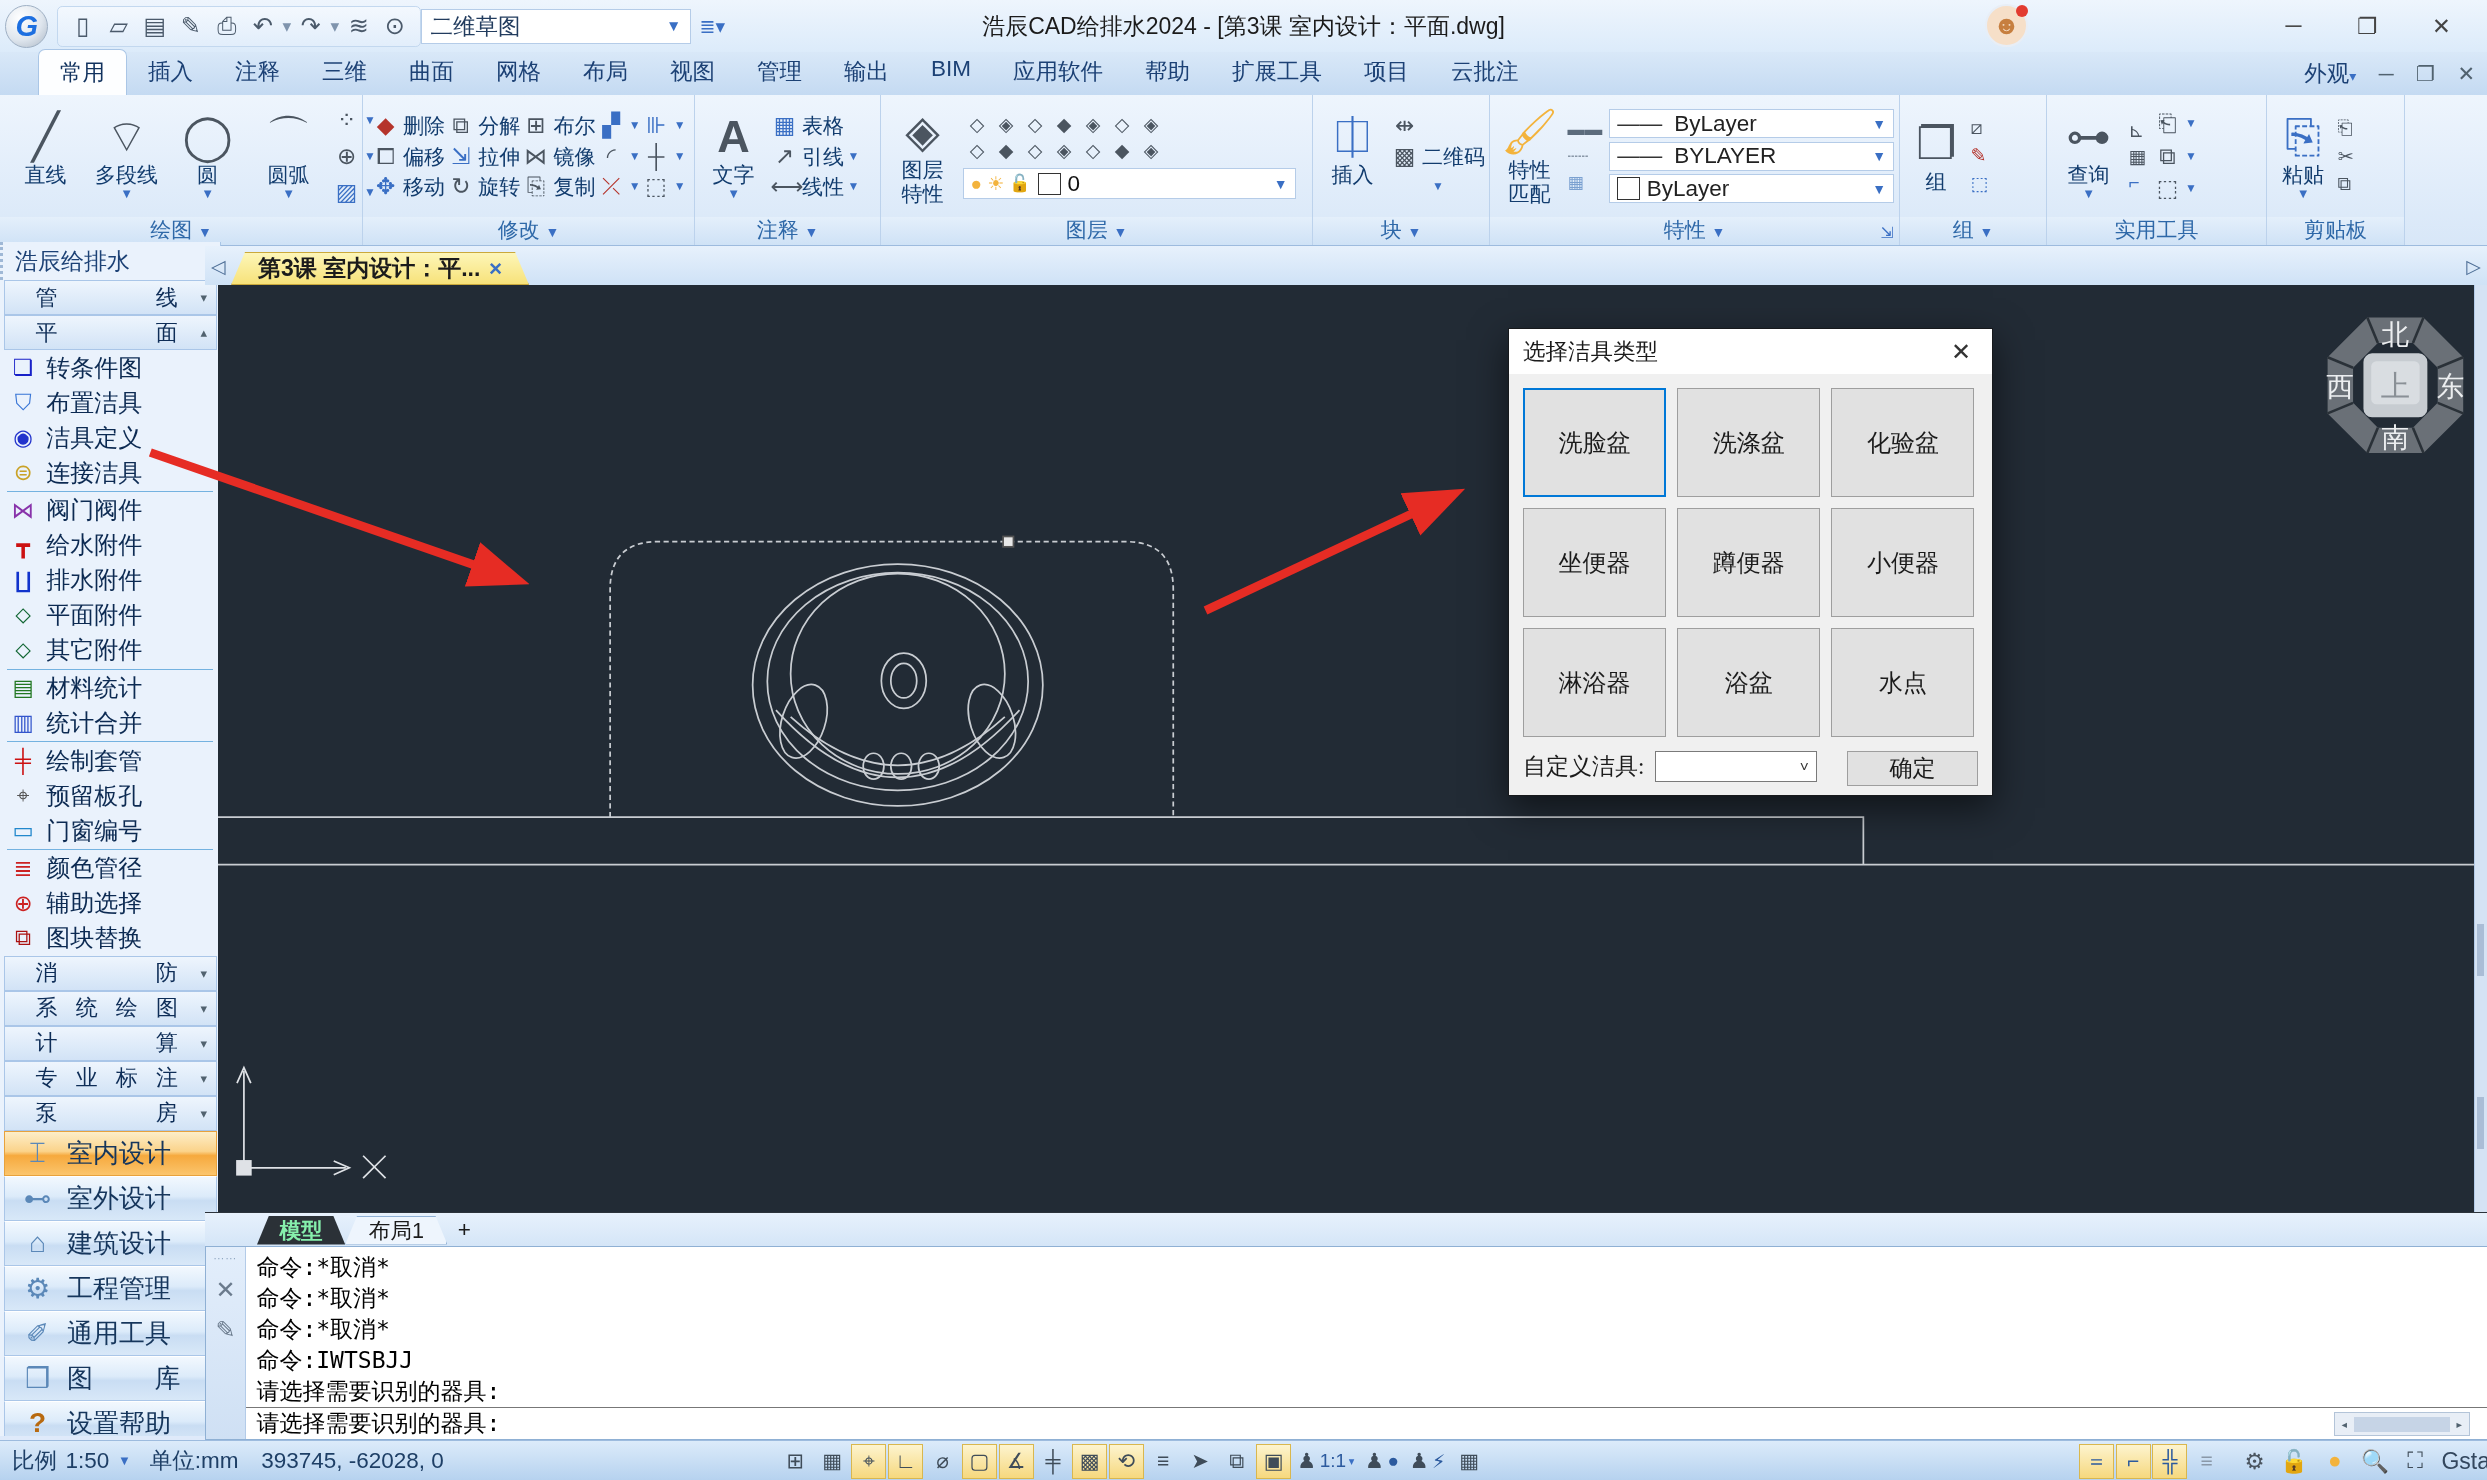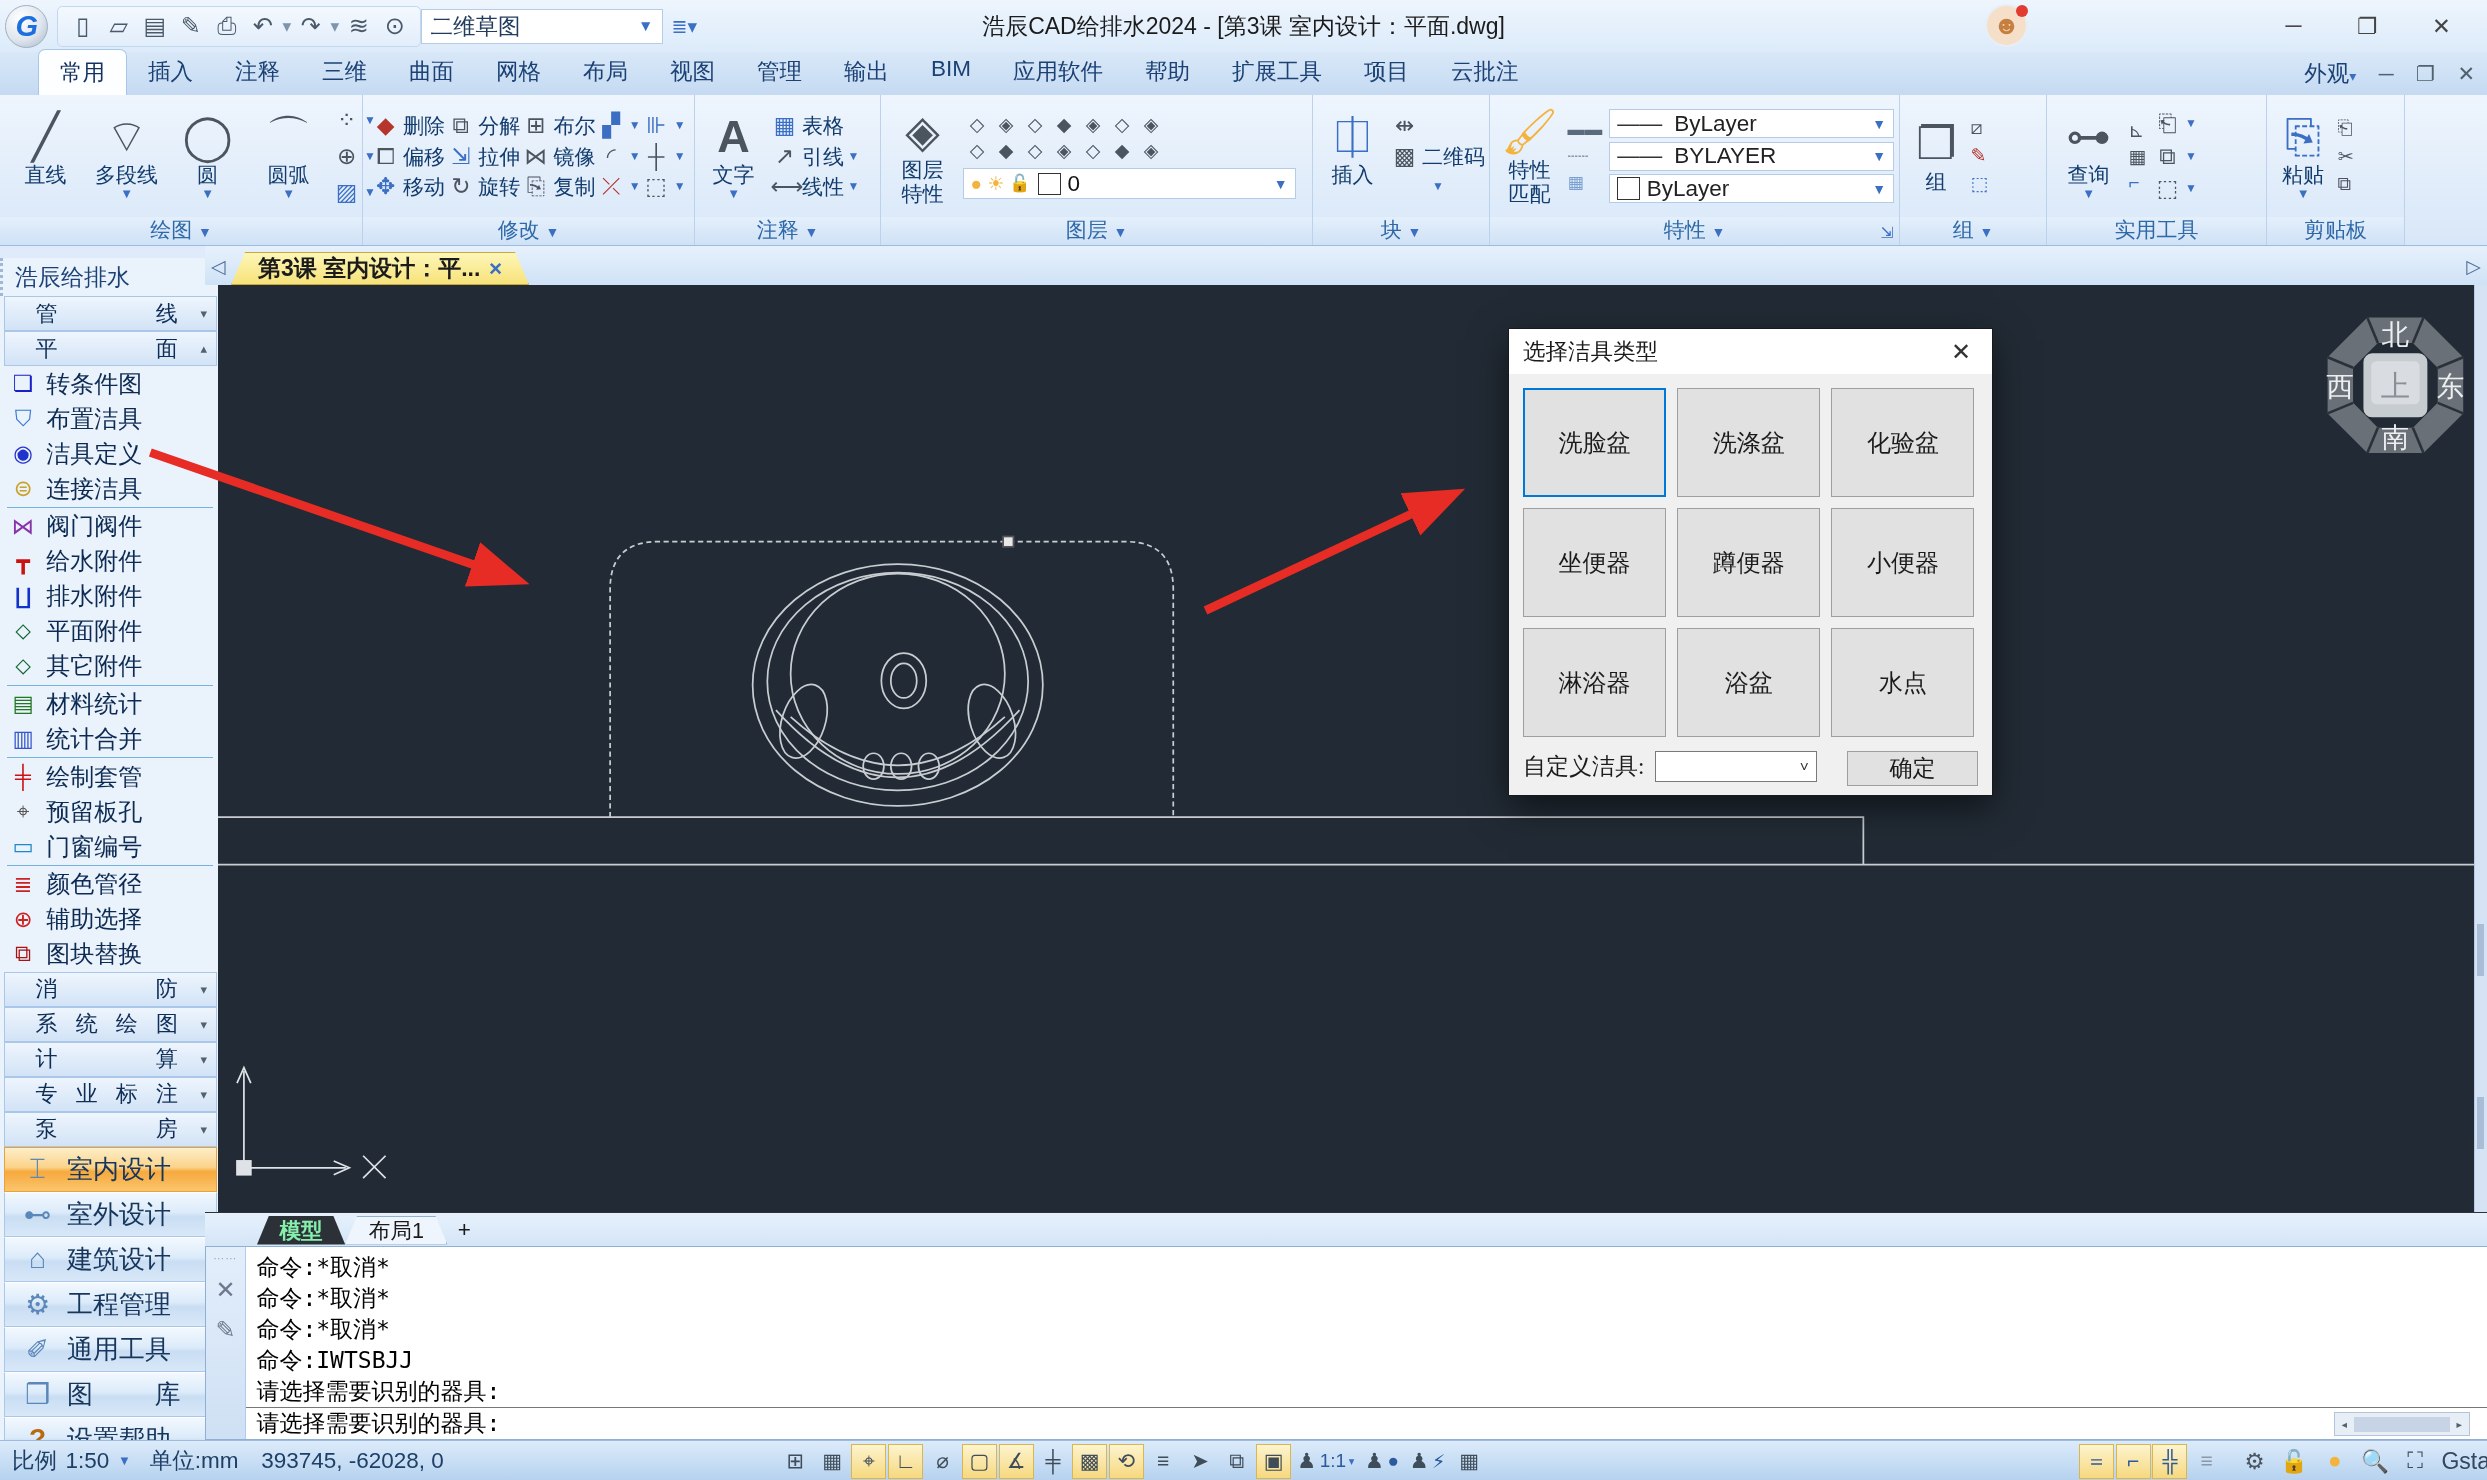--- a/index.html
+++ b/index.html
@@ -12,21 +12,21 @@
   #app-logo { width:43px; height:43px; border-radius:50%; margin-left:5.2px;
     background:radial-gradient(circle at 35% 30%,#ffffff 0%,#dfe6ee 55%,#aab6c4 100%);
     border:1.7px solid #9fb0c4; color:#1d6fe0; font-weight:bold; font-size:29px;
     display:flex; align-items:center; justify-content:center; font-style:italic; }
   .qa-wrap { display:flex; align-items:center; background:linear-gradient(#f3f8fe,#e2eefb);
     border:0.9px solid #c3d8ef; border-radius:5.2px; margin-left:8.6px; height:41px; padding:0 7px; }
   .qa-btn { width:36px; height:36px; display:flex; align-items:center; justify-content:center;
     color:#4b5a6b; font-size:24px; cursor:default; }
   .qa-sep { color:#7f94ad; font-size:17.3px; margin:0 1.7px; }
   #workspace-combo { display:flex; align-items:center; background:#fff; border:0.9px solid #b5cce8;
-    height:35px; width:242px; padding:0 8.6px; font-size:22.5px; color:#223c5e; }
+    height:35px; width:270px; padding:0 8.6px; font-size:22.5px; color:#223c5e; }
   #workspace-combo .arrow { margin-left:auto; color:#3a6fc4; font-size:15.5px; }
   #qa-more { color:#3a6fc4; font-size:19px; margin-left:8.6px; }
   #win-title { position:absolute; left:50%; transform:translateX(-50%); font-size:23px; color:#1b1b1b; white-space:nowrap; }
   #user-avatar { position:absolute; left:1985px; top:4.3px; width:43px; height:43px; border-radius:50%;
     border:2.6px solid #e8eef6; background:#f6dfc8; display:flex; align-items:center; justify-content:center;
     color:#c77f3f; font-size:26px; }
   #user-avatar .dot { position:absolute; right:-1.7px; top:-1.7px; width:12px; height:12px; border-radius:50%; background:#e23b30; }
   .win-ctrls { position:absolute; right:8.6px; top:0; height:52px; display:flex; }
   .win-btn { width:74px; height:52px; display:flex; align-items:center; justify-content:center; color:#444; font-size:22.5px; }
 
@@ -58,21 +58,21 @@
   .mini .arrow { font-size:12px; color:#3a6fc4; }
   .vcol { display:flex; flex-direction:column; justify-content:center; }
   .combo { background:#fff; border:0.9px solid #b5cce8; display:flex; align-items:center; padding:0 7px; color:#222; }
   .combo .arrow { margin-left:auto; color:#3a6fc4; font-size:14px; }
   .swatch { width:22.5px; height:22.5px; background:#fff; border:0.9px solid #333; margin-right:7px; }
   #layer-icon-grid { display:grid; grid-template-columns:repeat(7,29px); grid-auto-rows:26px; }
   #layer-icon-grid span { font-size:19px; color:#4b5560; text-align:center; }
   .launcher { position:absolute; right:5.2px; bottom:3.5px; color:#3a6fc4; font-size:15.5px; }
 
   
-  #sidebar { position:absolute; left:0; top:258px; width:221px; height:1194px;
+  #sidebar { position:absolute; left:0; top:242px; width:221px; height:1194px;
     background:#eaf2fc; border-right:0.9px solid #a9c6e6; display:flex; flex-direction:column; overflow:hidden; }
   #sidebar-title { height:38px; line-height:38px; padding-left:12px; color:#1c4175; font-size:23px;
     border-left:3.5px dotted #9fb8d6; }
   .side-section { height:35px; margin:0 3.5px; background:linear-gradient(#eef5fd,#d2e3f6);
     border:0.9px solid #aac6e8; display:flex; align-items:center; padding:0 8.6px; color:#0e2d57; }
   .side-section .txt { flex:1; text-align:justify; text-align-last:justify; padding:0 22.5px; font-size:22px; }
   .side-section .arrow { color:#51626f; font-size:13px; }
   .side-item { height:35px; display:flex; align-items:center; padding-left:8.6px; gap:8.6px; color:#0c2a52; font-size:24px; }
   .side-item .icon { width:29px; text-align:center; font-size:22.5px; }
   .side-divider { height:0.9px; background:#74b2e0; margin:0.9px 7px; }

